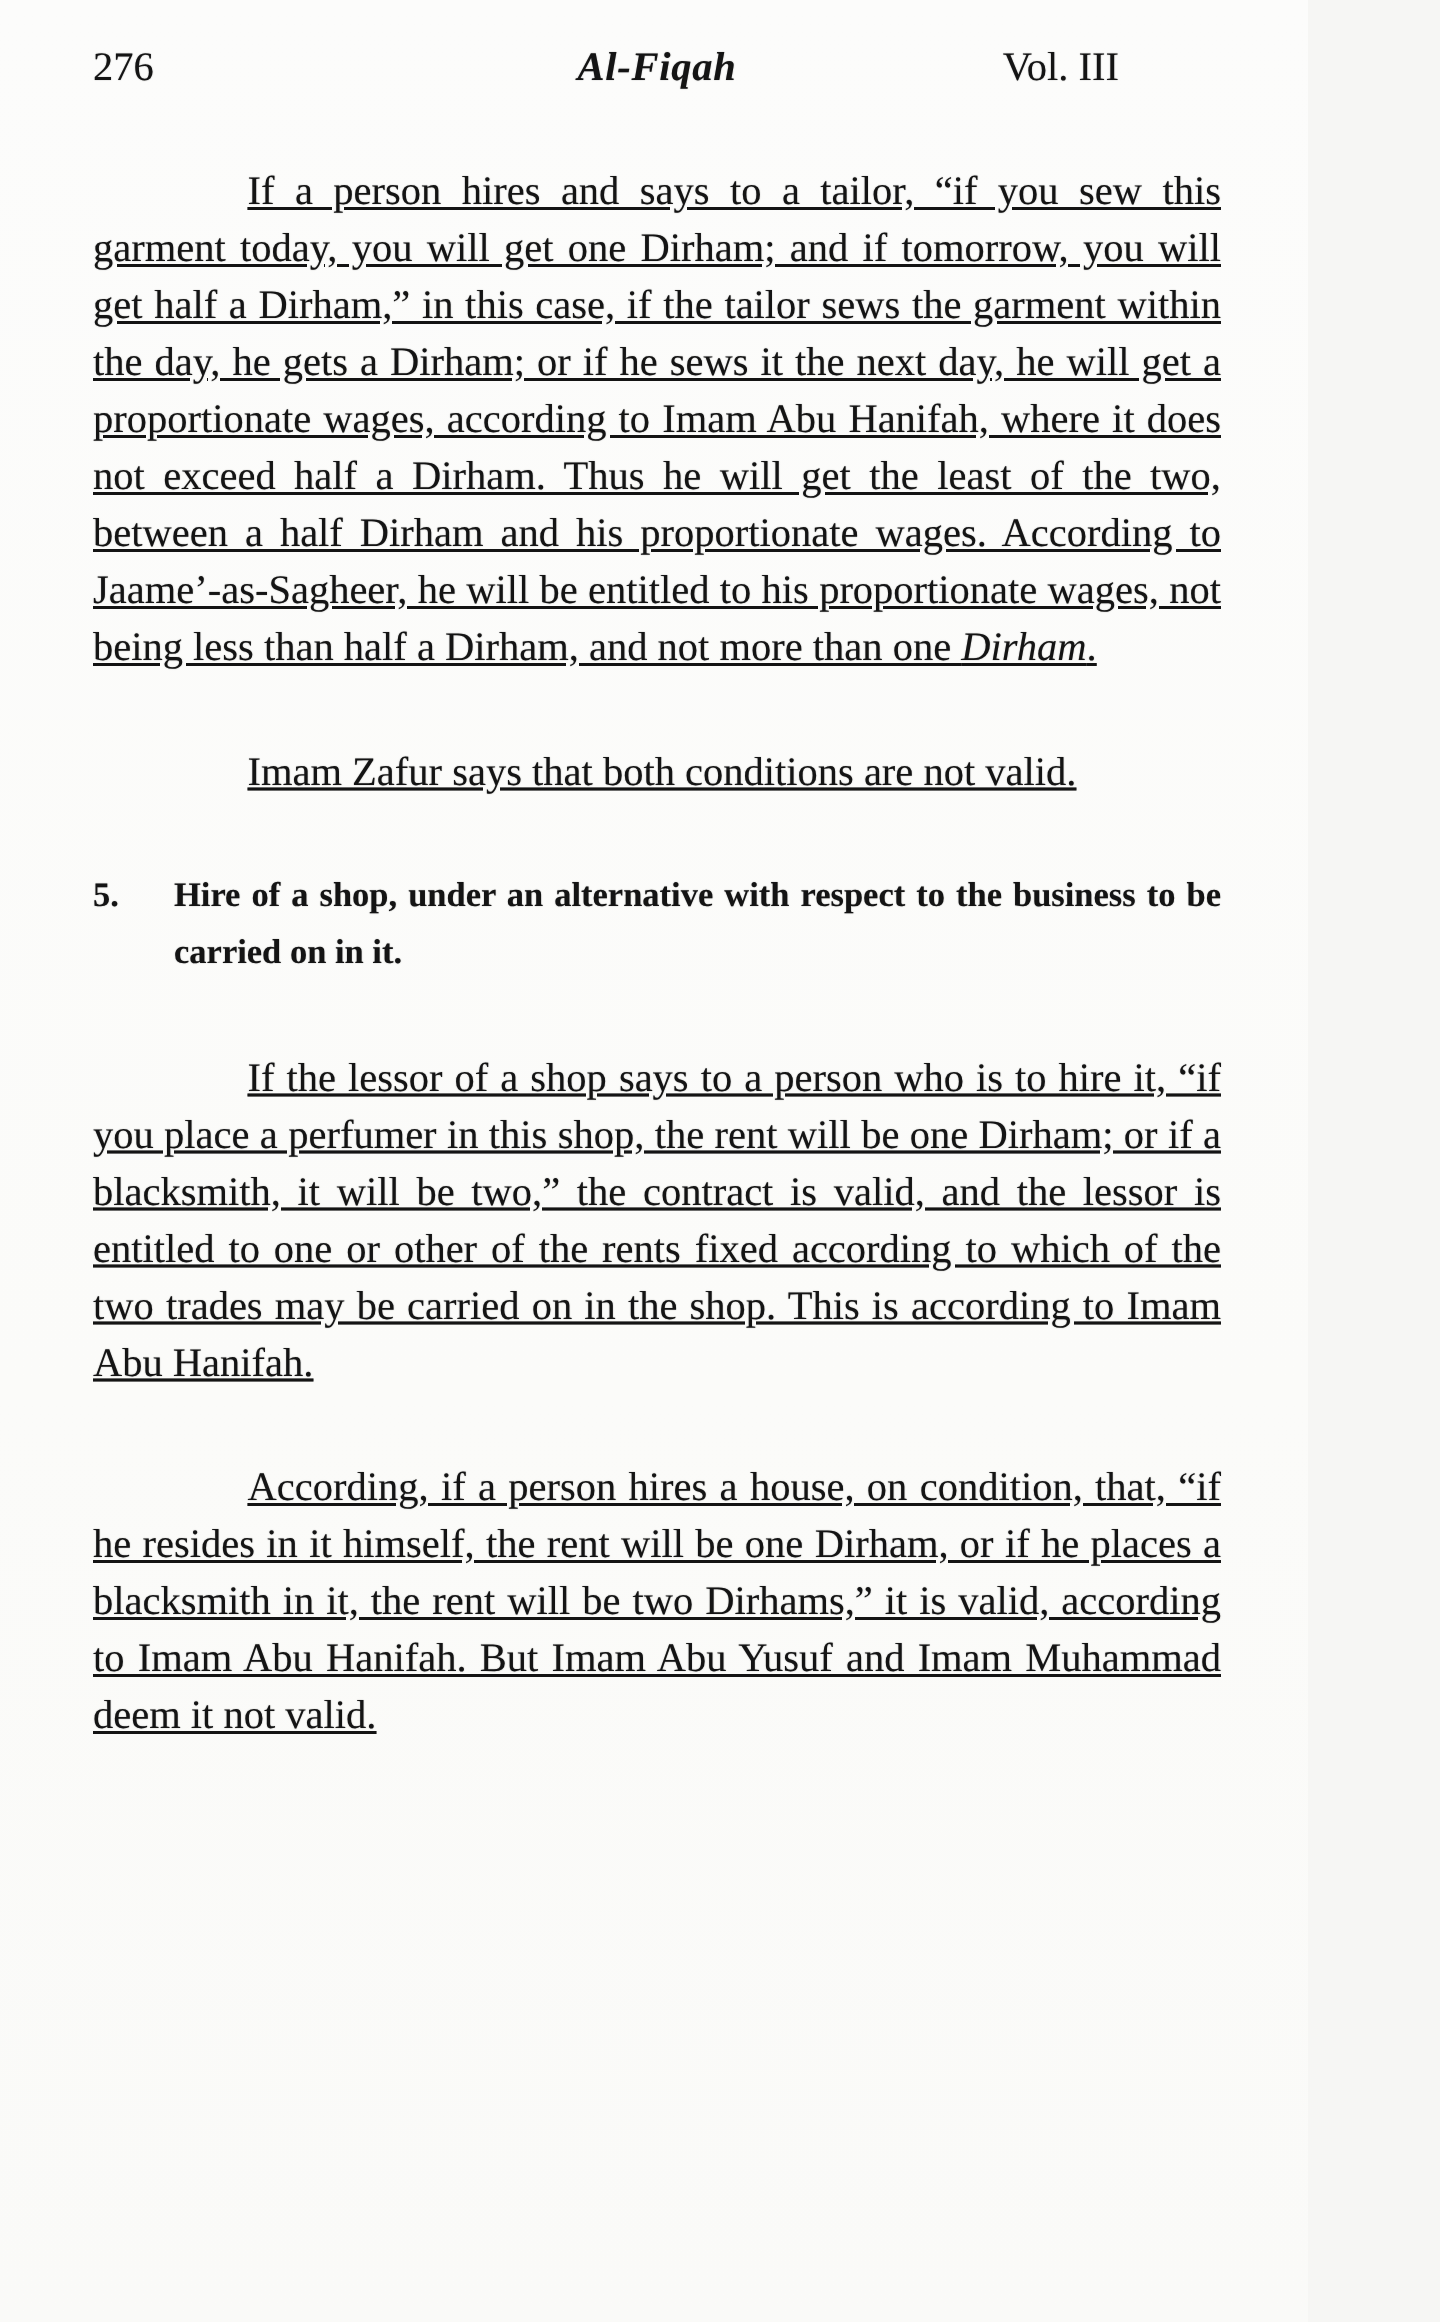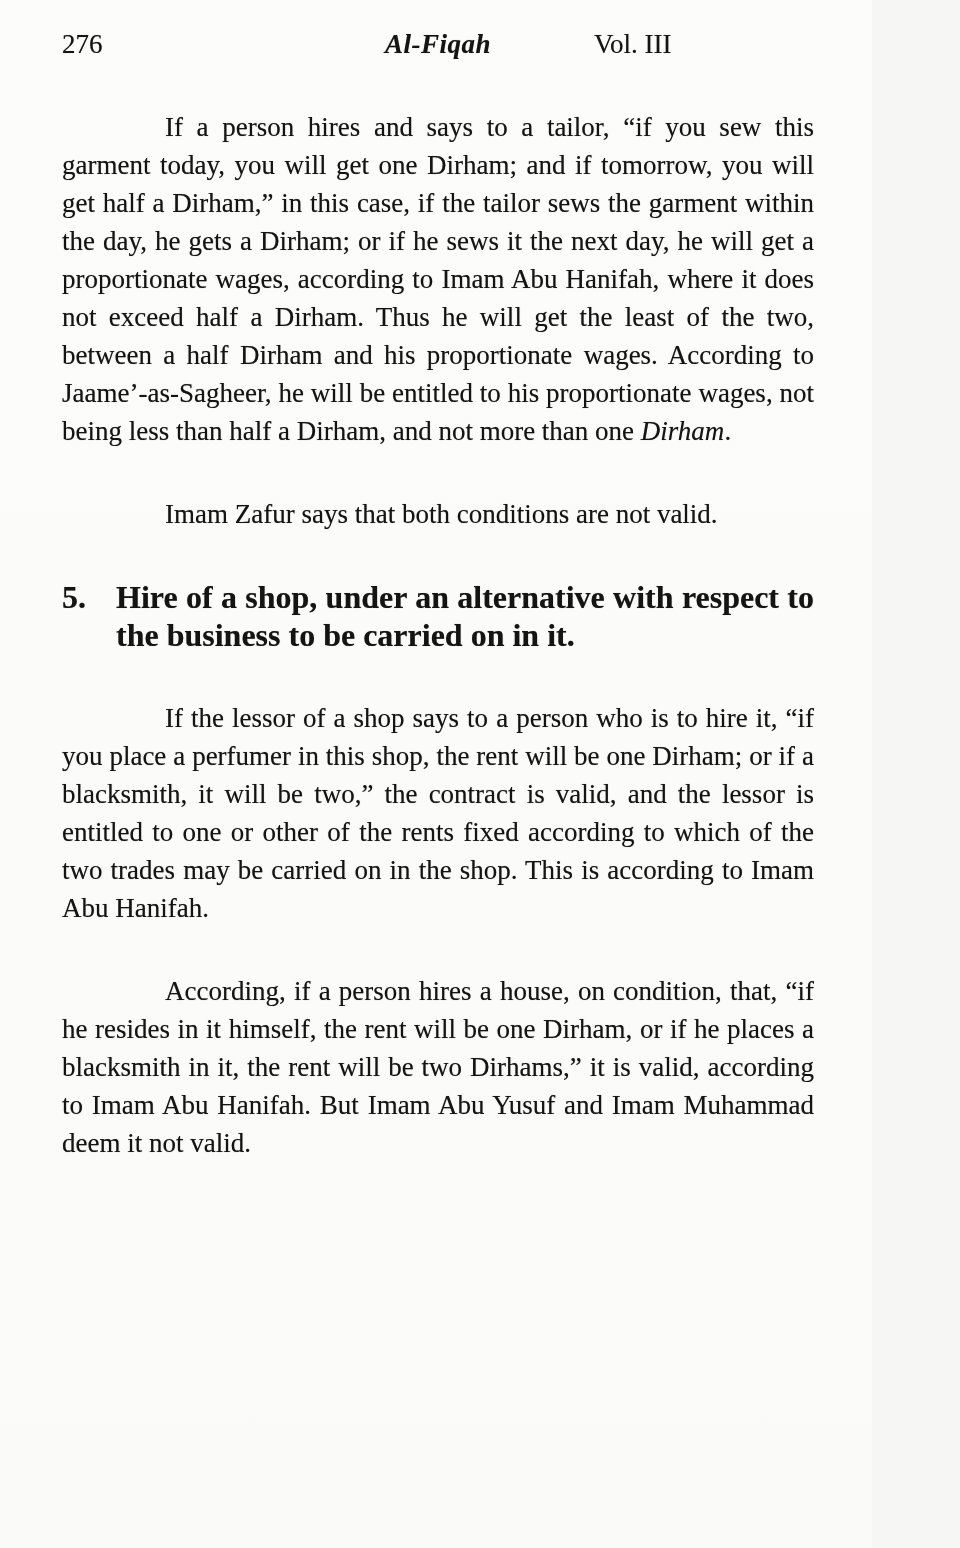--- a/index.html
+++ b/index.html
@@ -34,46 +34,47 @@
   .running-header .book-title {
     flex: 1;
     text-align: center;
     font-style: italic;
     font-weight: bold;
     letter-spacing: 0.5px;
     margin-top: 12px;
   }
   .running-header .volume {
     width: 220px;
-    text-align: left;
+    text-align: right;
     padding-right: 68px;
     box-sizing: border-box;
   }
   .block {
     font-size: 27px;
     line-height: 38px;
     text-align: justify;
   }
   .block .bold { font-weight: bold; }
   .block .italic { font-style: italic; }
   .heading-4 {
     margin: 0 0 36px 0;
     font-size: 28px;
     letter-spacing: 0.2px;
   }
   .paragraph {
     text-indent: 103px;
     margin: 0 0 45px 0;
+    text-decoration: underline;
   }
   .numbered-heading {
     font-weight: bold;
     padding-left: 54px;
     text-indent: -54px;
     margin: 0 0 45px 0;
-    font-size: 32px;
+    font-size: 23px;
   }
   .numbered-heading .hang-number {
     display: inline-block;
     width: 54px;
     text-indent: 0;
   }
 </style>
 </head>
 <body>
 

